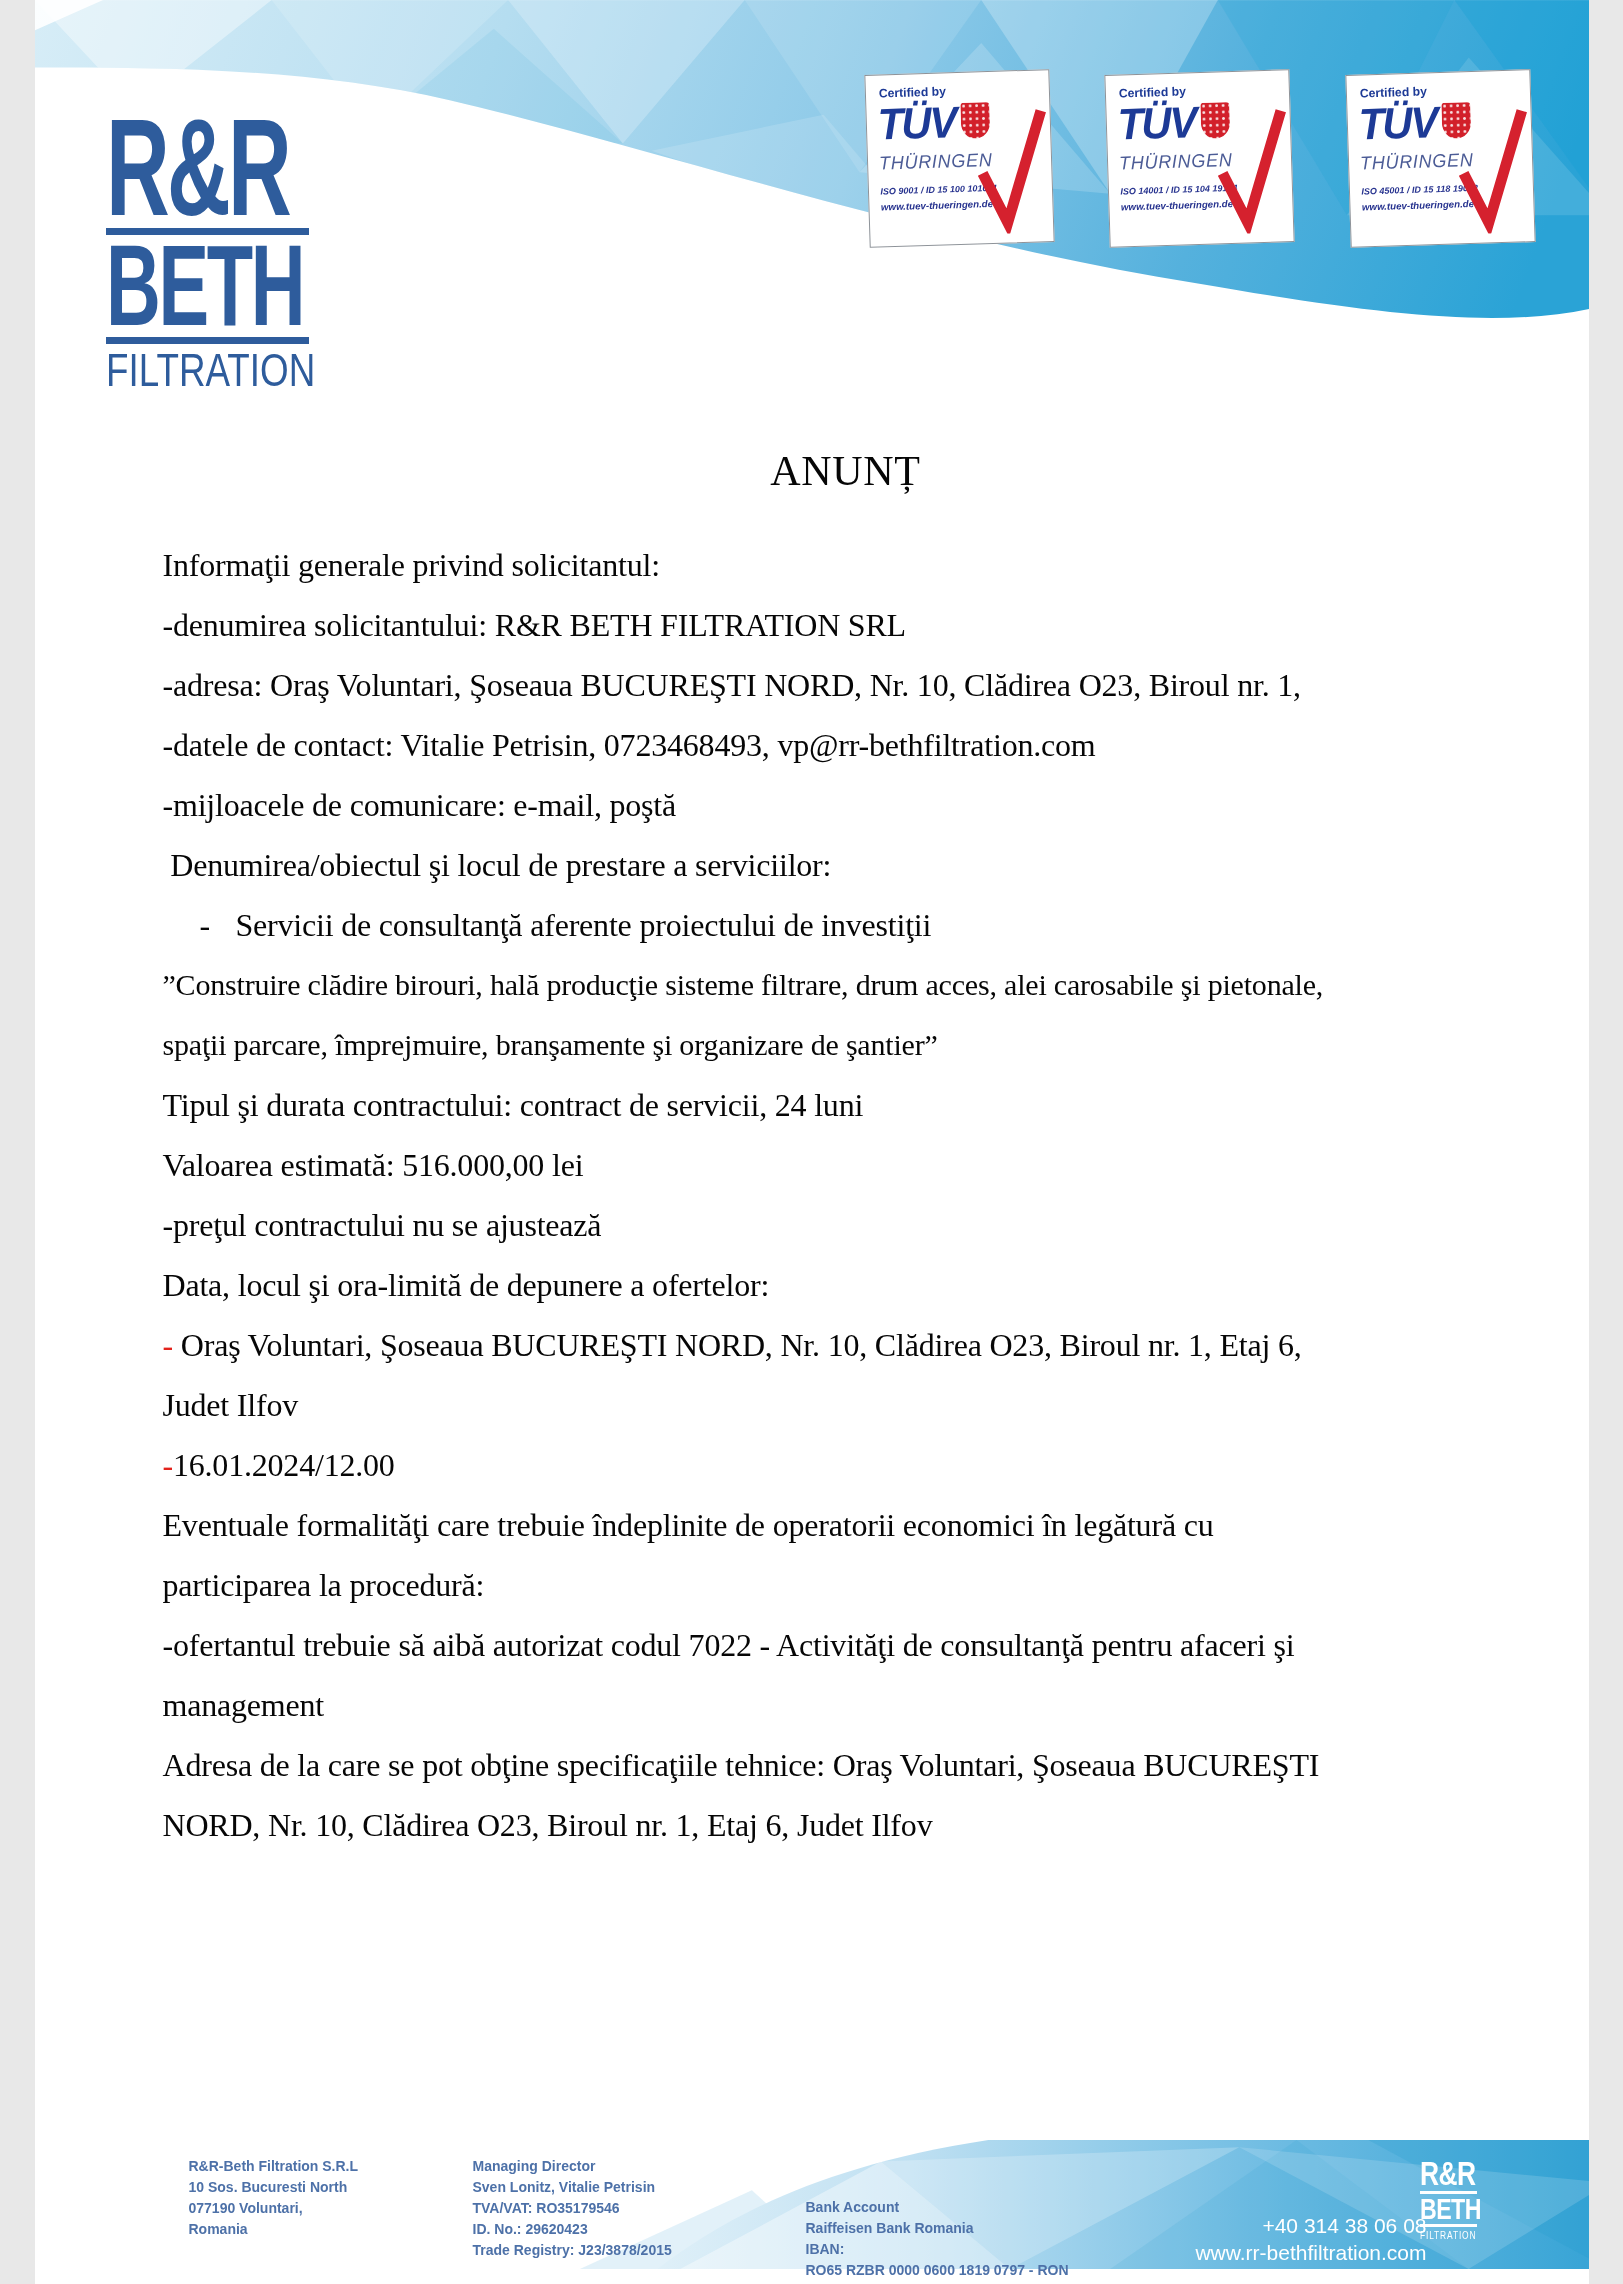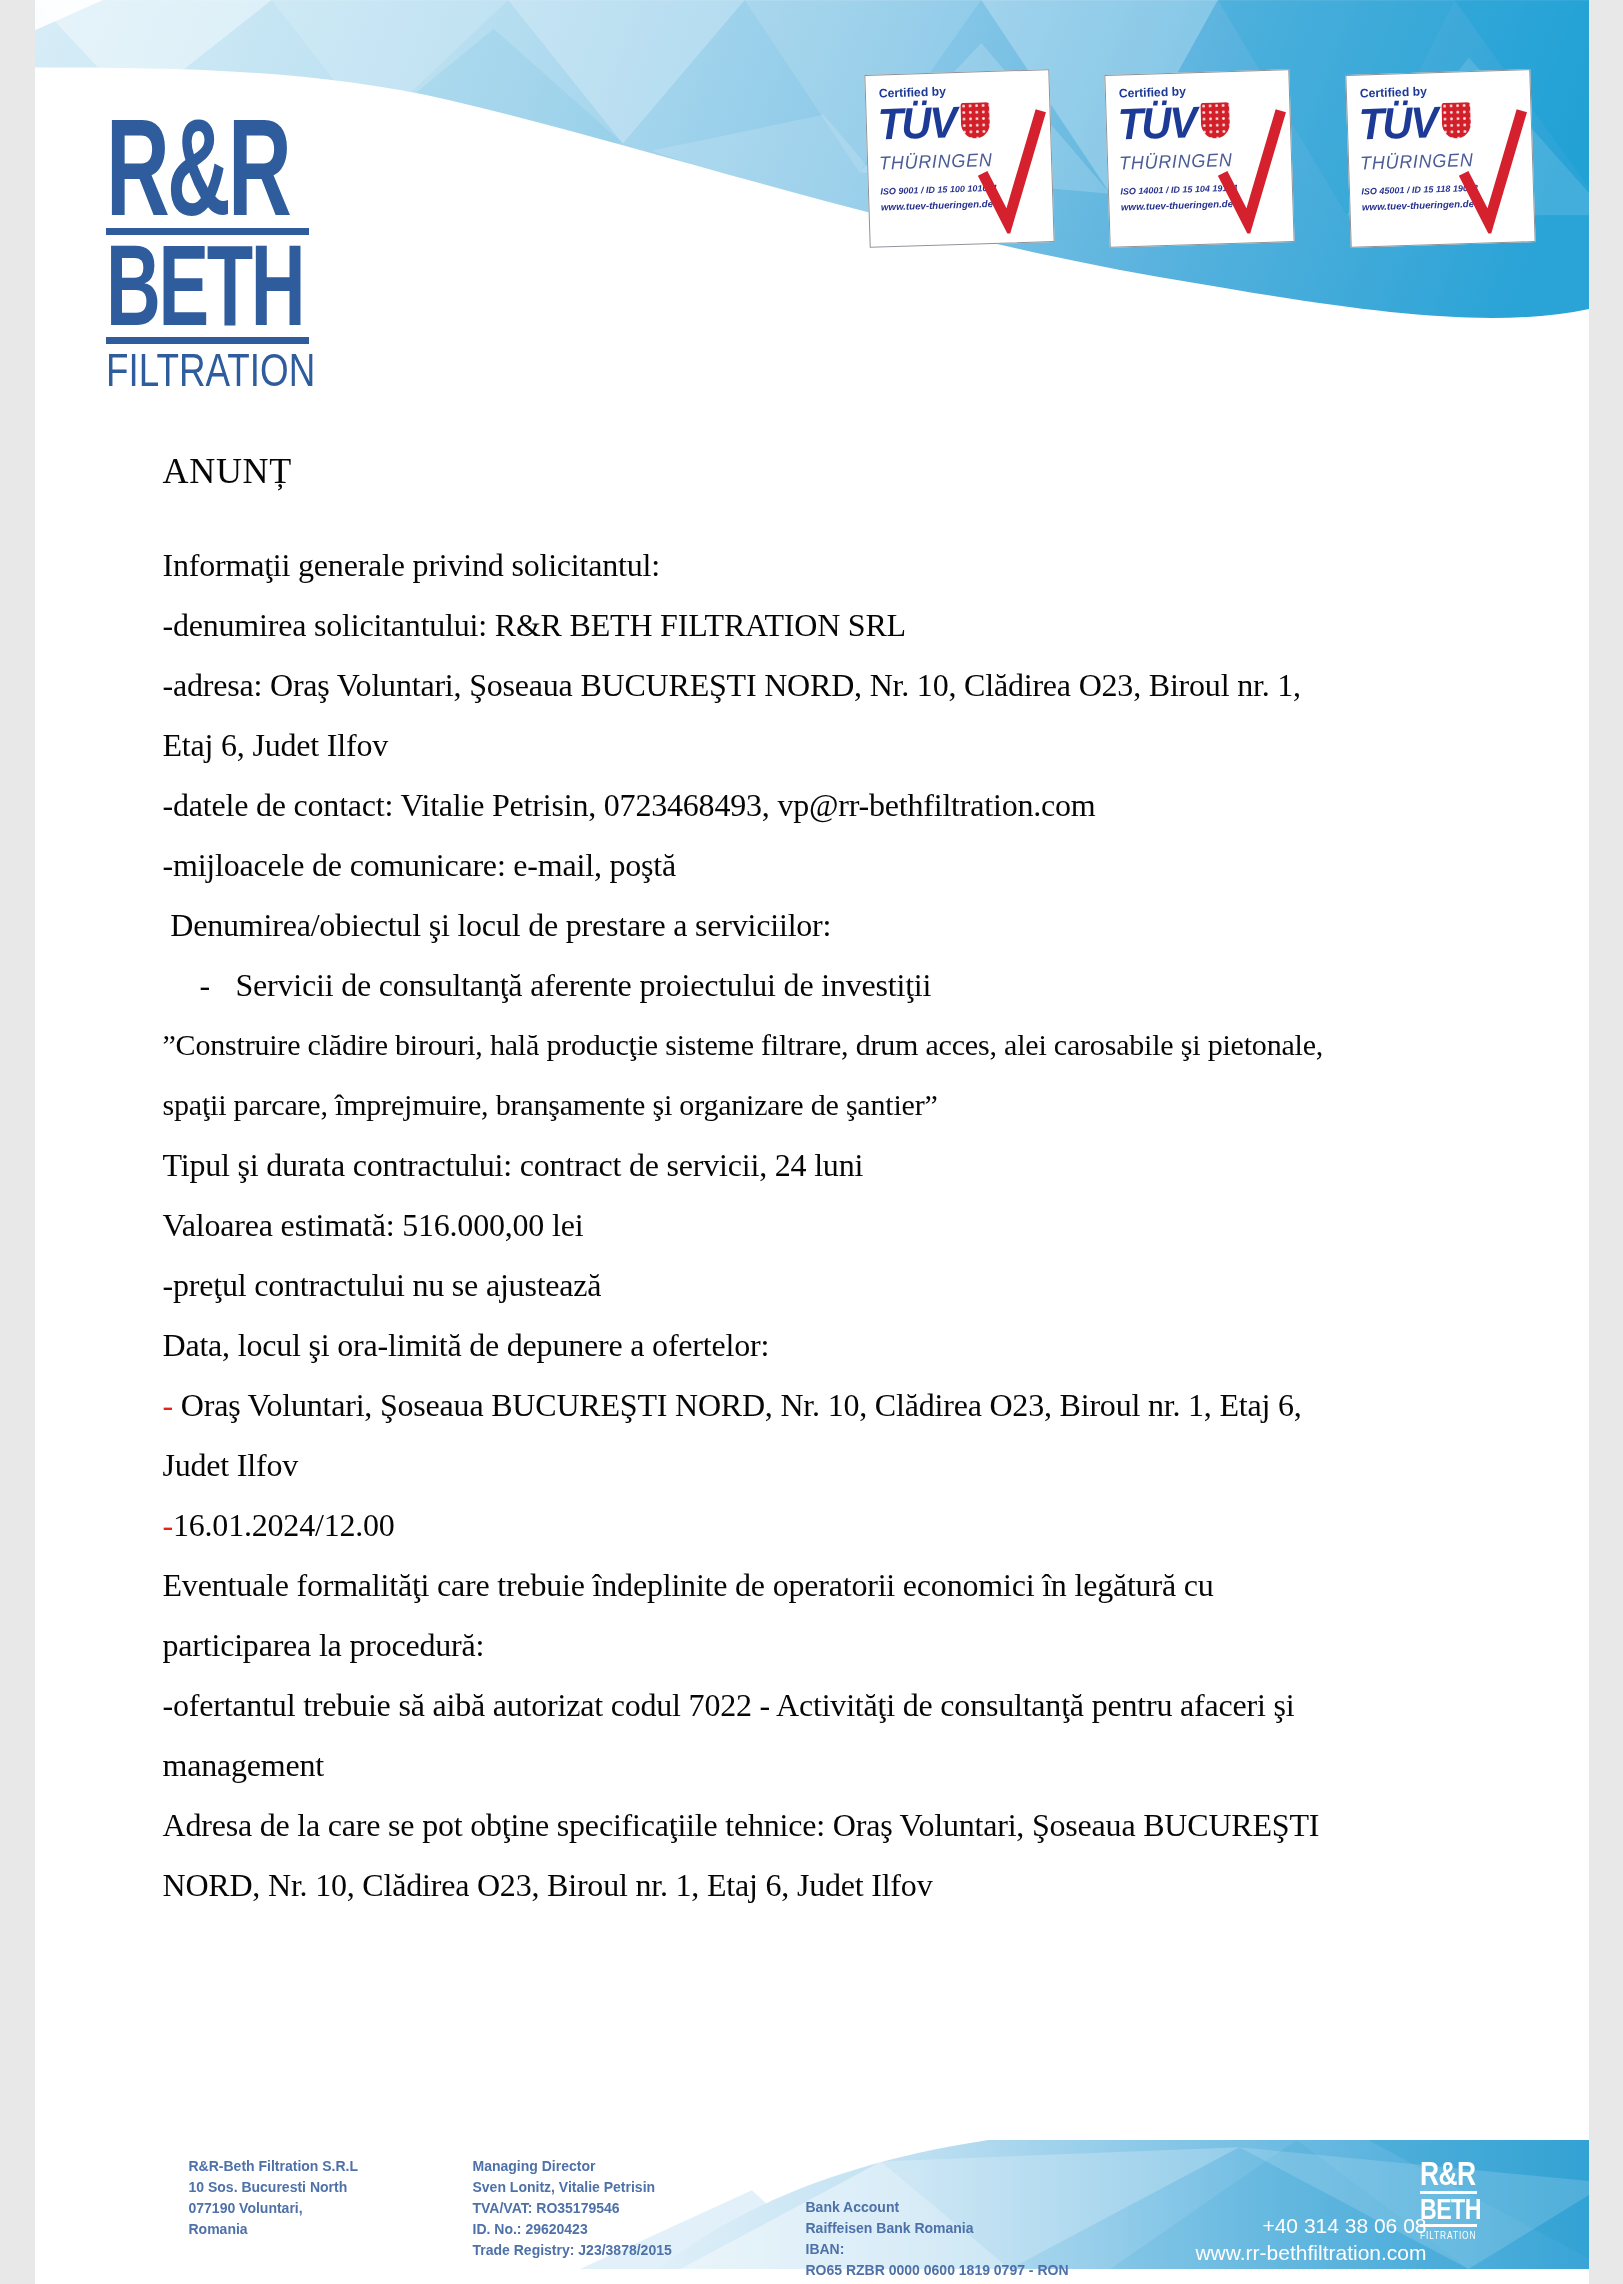--- a/index.html
+++ b/index.html
@@ -34,22 +34,22 @@
   .crest{width:29px;height:36px;margin-left:1.4px;margin-top:1.4px;background-color:#d2202a;
          background-image:radial-gradient(circle,rgba(255,255,255,.85) 1.1px,transparent 1.6px);
          background-size:6.5px 6.5px;border-radius:3.6px 3.6px 50% 50% / 3.6px 3.6px 44% 44%;}
   .region{font-size:18.6px;font-style:italic;color:#4c5c96;letter-spacing:0.7px;
           margin:7.2px 0 0 4.3px;transform:scaleX(.97);transform-origin:left;}
   .iso{font-size:9px;font-style:italic;font-weight:700;color:#27338f;margin:11.5px 0 0 4.3px;}
   .site{font-size:9.7px;font-style:italic;font-weight:700;color:#27338f;margin:5.7px 0 0 4.3px;}
   .check{position:absolute;right:2.9px;top:33px;width:73px;height:129px;}
 
   
-  .title{position:absolute;left:128px;top:450px;width:1366px;text-align:left;
-         font-size:36px;line-height:43px;letter-spacing:0.7px;color:#060606;}
+  .title{position:absolute;left:128px;top:450px;width:1366px;text-align:center;
+         font-size:42px;line-height:43px;letter-spacing:0.7px;color:#060606;}
   #body-lines{position:absolute;left:128px;top:535px;width:1380px;
               font-size:32px;letter-spacing:-0.2px;color:#060606;}
   .line{line-height:60px;white-space:pre-wrap;}
   .line.small{font-size:30px;}
   .red{color:#e3231c;}
   .bullet{display:inline-block;width:73px;padding-left:37px;box-sizing:border-box;}
 
   
   .fcol{position:absolute;top:2156px;font-family:"Liberation Sans",sans-serif;
         font-size:14px;font-weight:700;color:#4d71a8;line-height:21px;}
@@ -149,21 +149,20 @@
     <svg class="check" viewBox="0 0 102 180">
       <path d="M10,95 L43,165 L94,10" stroke="#d5212e" stroke-width="15" fill="none"></path>
     </svg>
   </div>
 
   <div class="title">ANUNȚ</div>
   <div id="body-lines">
       <div class="line"><span>Informaţii generale privind solicitantul:</span></div>
       <div class="line"><span>-denumirea solicitantului: R&amp;R BETH FILTRATION SRL</span></div>
       <div class="line"><span>-adresa: Oraş Voluntari, Şoseaua BUCUREŞTI NORD, Nr. 10, Clădirea O23, Biroul nr. 1,</span></div>
-      <div class="line"><span>Etaj 6, Judet Ilfov</span></div>
       <div class="line"><span>-datele de contact: Vitalie Petrisin, 0723468493, vp@rr-bethfiltration.com</span></div>
       <div class="line"><span>-mijloacele de comunicare: e-mail, poştă</span></div>
       <div class="line"><span> Denumirea/obiectul şi locul de prestare a serviciilor:</span></div>
       <div class="line"><span class="bullet">-</span><span>Servicii de consultanţă aferente proiectului de investiţii</span></div>
       <div class="line small"><span>”Construire clădire birouri, hală producţie sisteme filtrare, drum acces, alei carosabile şi pietonale,</span></div>
       <div class="line small"><span>spaţii parcare, împrejmuire, branşamente şi organizare de şantier”</span></div>
       <div class="line"><span>Tipul şi durata contractului: contract de servicii, 24 luni</span></div>
       <div class="line"><span>Valoarea estimată: 516.000,00 lei</span></div>
       <div class="line"><span>-preţul contractului nu se ajustează</span></div>
       <div class="line"><span>Data, locul şi ora-limită de depunere a ofertelor:</span></div>

